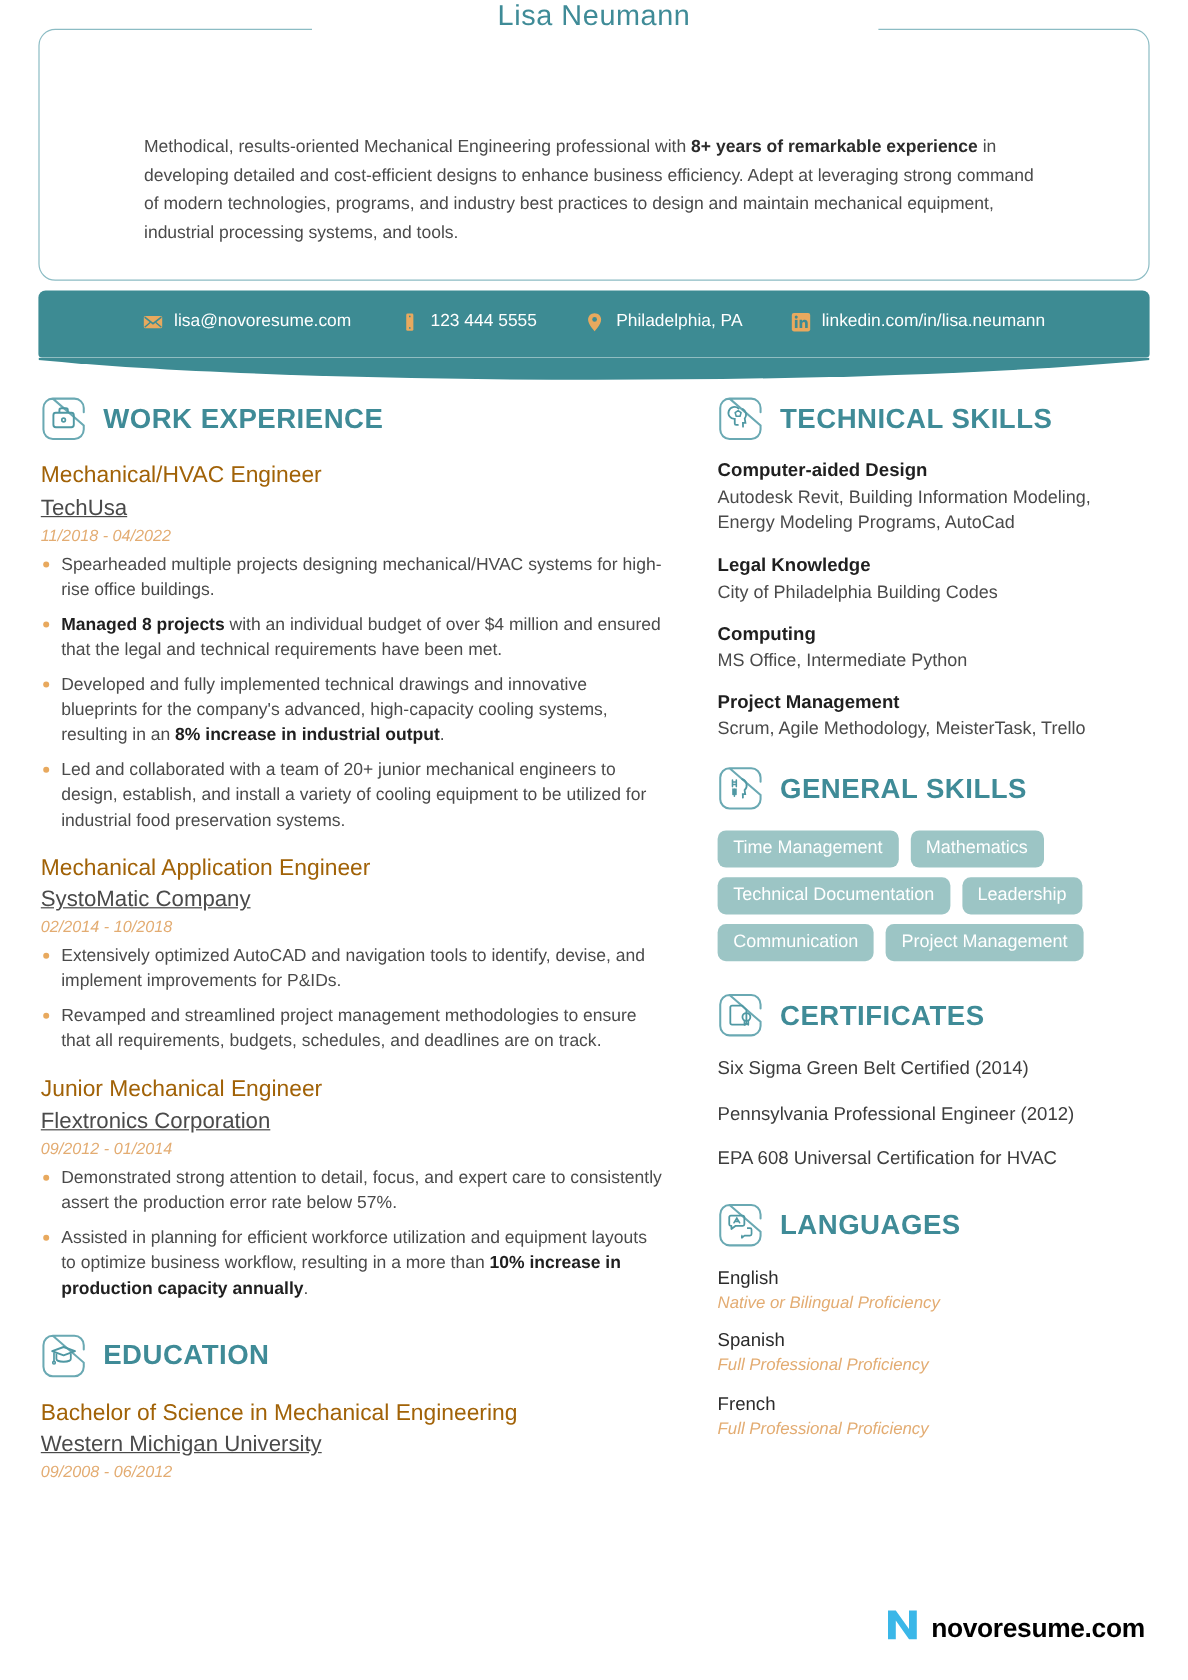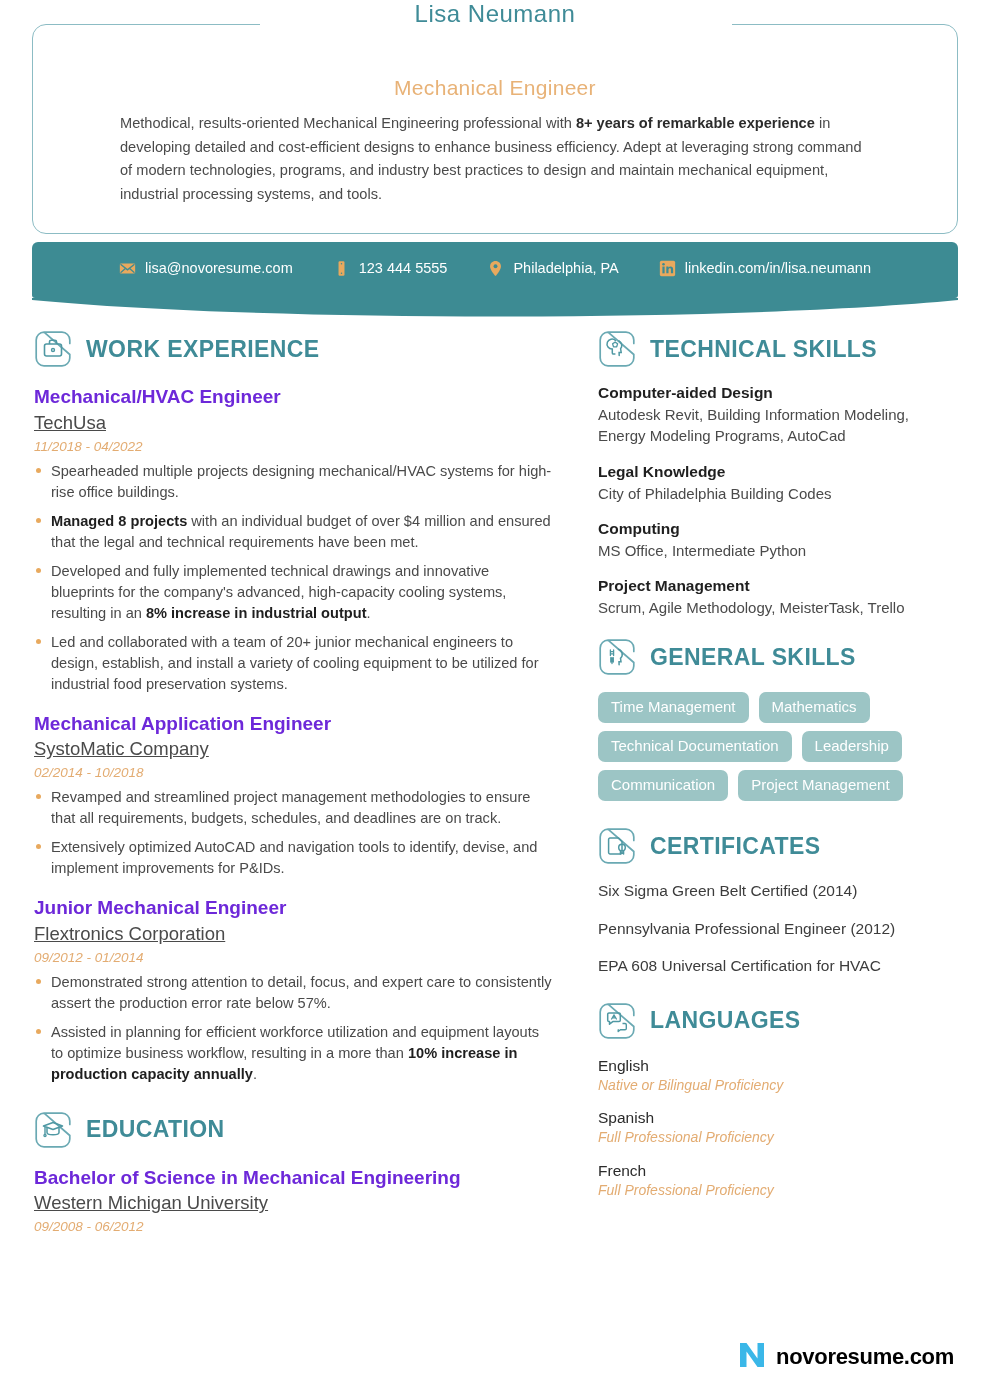--- a/index.html
+++ b/index.html
@@ -130,22 +130,22 @@
     font-size: 23px;
     font-weight: 700;
     color: #3f8b97;
     letter-spacing: 0.4px;
   }
 
   
   .entry { margin-bottom: 16px; }
   .entry-role {
     font-size: 19px;
-    font-weight: 700;
-    color: #6d28d9;
+    font-weight: 400;
+    color: #a16207;
     line-height: 1.35;
   }
   .entry-org {
     font-size: 18.5px;
     font-weight: 400;
     color: #4a4a4a;
     line-height: 1.4;
     text-decoration: underline;
   }
   .entry-dates {
@@ -246,21 +246,20 @@
     letter-spacing: -0.3px;
   }
 </style>
 </head>
 <body>
 
 <div class="header-wrap">
   <div class="header-box"></div>
   <div class="header-notch"></div>
   <div class="name">Lisa Neumann</div>
-  <div class="job-title">Mechanical Engineer</div>
   <div class="summary">
     <span>Methodical, results-oriented Mechanical Engineering professional with </span><b>8+ years of remarkable experience</b><span> in developing detailed and cost-efficient designs to enhance business efficiency. Adept at leveraging strong command of modern technologies, programs, and industry best practices to design and maintain mechanical equipment, industrial processing systems, and tools.</span>
   </div>
 </div>
 
 <div class="contact-bar">
   <div class="contact-item">
     <span class="contact-ico">
       <svg viewBox="0 0 20 20">
           <rect x="1" y="4" width="18" height="12" rx="1.5" fill="#e8a95e"></rect>
@@ -338,22 +337,22 @@
           <li><span>Developed and fully implemented technical drawings and innovative blueprints for the company's advanced, high-capacity cooling systems, resulting in an </span><b>8% increase in industrial output</b><span>.</span></li>
           <li><span>Led and collaborated with a team of 20+ junior mechanical engineers to design, establish, and install a variety of cooling equipment to be utilized for industrial food preservation systems.</span><b></b><span></span></li>
         </ul>
       </div>
 
       <div class="entry">
         <div class="entry-role">Mechanical Application Engineer</div>
         <div class="entry-org">SystoMatic Company</div>
         <div class="entry-dates">02/2014 - 10/2018</div>
         <ul class="bullets">
+          <li><span>Extensively optimized AutoCAD and navigation tools to identify, devise, and implement improvements for P&amp;IDs.</span><b></b><span></span></li>
           <li><span>Revamped and streamlined project management methodologies to ensure that all requirements, budgets, schedules, and deadlines are on track.</span><b></b><span></span></li>
-          <li><span>Extensively optimized AutoCAD and navigation tools to identify, devise, and implement improvements for P&amp;IDs.</span><b></b><span></span></li>
         </ul>
       </div>
 
       <div class="entry">
         <div class="entry-role">Junior Mechanical Engineer</div>
         <div class="entry-org">Flextronics Corporation</div>
         <div class="entry-dates">09/2012 - 01/2014</div>
         <ul class="bullets">
           <li><span>Demonstrated strong attention to detail, focus, and expert care to consistently assert the production error rate below 57%.</span><b></b><span></span></li>
           <li><span>Assisted in planning for efficient workforce utilization and equipment layouts to optimize business workflow, resulting in a more than </span><b>10% increase in production capacity annually</b><span>.</span></li>

